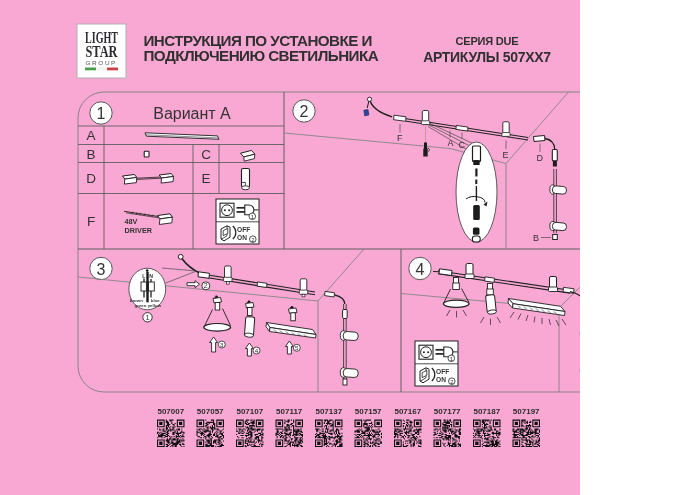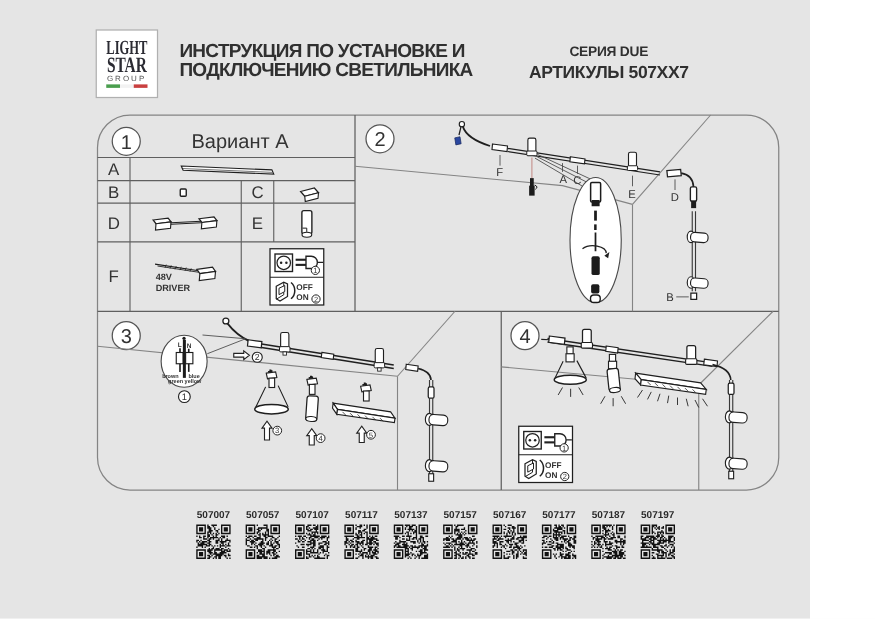--- a/index.html
+++ b/index.html
@@ -1,16 +1,16 @@
 <!DOCTYPE html>
 <html><head>
 <meta charset="utf-8">
 <style>
   html,body{margin:0;padding:0;background:#fff;}
-  .page{-webkit-font-smoothing:antialiased;position:relative;width:648px;height:495px;background:#e5e5e5;overflow:hidden;
+  .page{-webkit-font-smoothing:antialiased;position:relative;width:580px;height:495px;background:#f9a8d4;overflow:hidden;
         font-family:"Liberation Sans",sans-serif;}
   svg{position:absolute;left:0;top:0;}
   .t{fill:#333;}
 </style>
 </head>
 <body>
 <div class="page">
 <svg width="700" height="495" viewBox="0 0 700 495">
 <defs>
 

